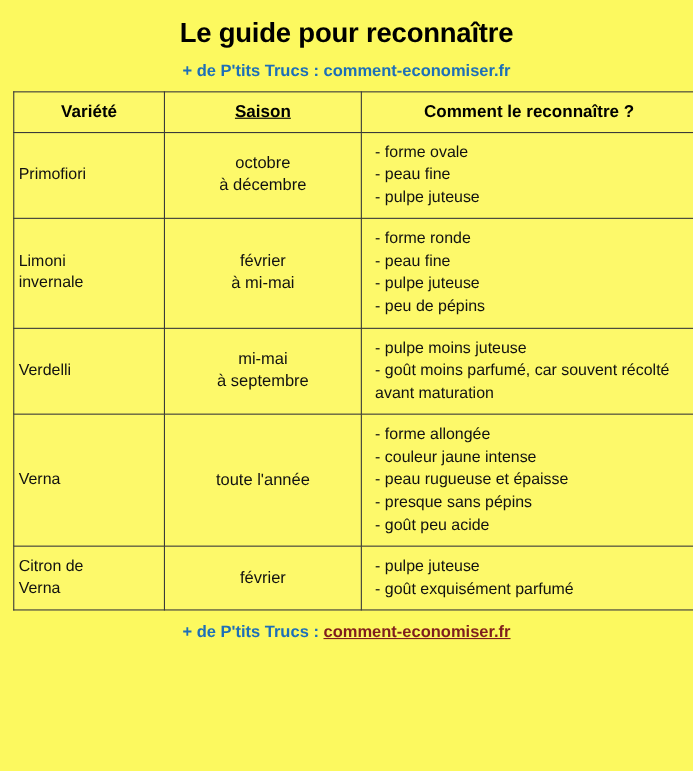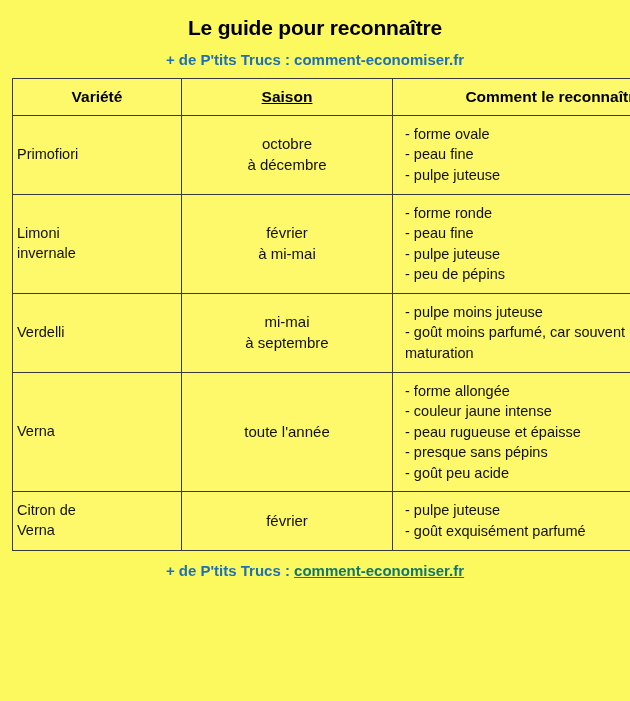--- a/index.html
+++ b/index.html
@@ -17,21 +17,21 @@
   .page {
     width: 630px;
     height: 701px;
     box-sizing: border-box;
     padding: 10px 12px 8px 12px;
     display: flex;
     flex-direction: column;
   }
   .title {
     text-align: center;
-    font-size: 21px;
+    font-size: 25px;
     font-weight: bold;
     line-height: 1.18;
     letter-spacing: -0.2px;
     margin: 6px 0 0 0;
     color: #000;
   }
   .title .line2 {
     display: block;
   }
   .subtitle {
@@ -48,21 +48,21 @@
     table-layout: fixed;
     background: #fdf96a;
   }
   table.guide th, table.guide td {
     border: 1px solid #3a3a3a;
     vertical-align: middle;
   }
   table.guide th {
     font-size: 15.5px;
     font-weight: bold;
-    padding: 9px 18px;
+    padding: 9px 2px;
     text-align: center;
     color: #000;
   }
   th.col-variete { width: 132px; }
   th.col-saison { width: 174px; text-decoration: underline; }
   th.col-comment { width: 300px; text-align: left; padding-left: 12px; }
   td.variete {
     text-align: left;
     font-size: 14.5px;
     padding: 8px 4px;
@@ -84,21 +84,21 @@
     white-space: normal;
   }
   .footer {
     text-align: center;
     font-size: 15px;
     font-weight: bold;
     color: #1d6fb8;
     margin-top: 11px;
   }
   .footer a {
-    color: #0f766e;
+    color: #7f1d1d;
     text-decoration: underline;
   }
 </style>
 </head>
 <body>
 
 <div class="page">
 
   <h1 class="title">
     <span>Le guide pour reconnaître</span>

